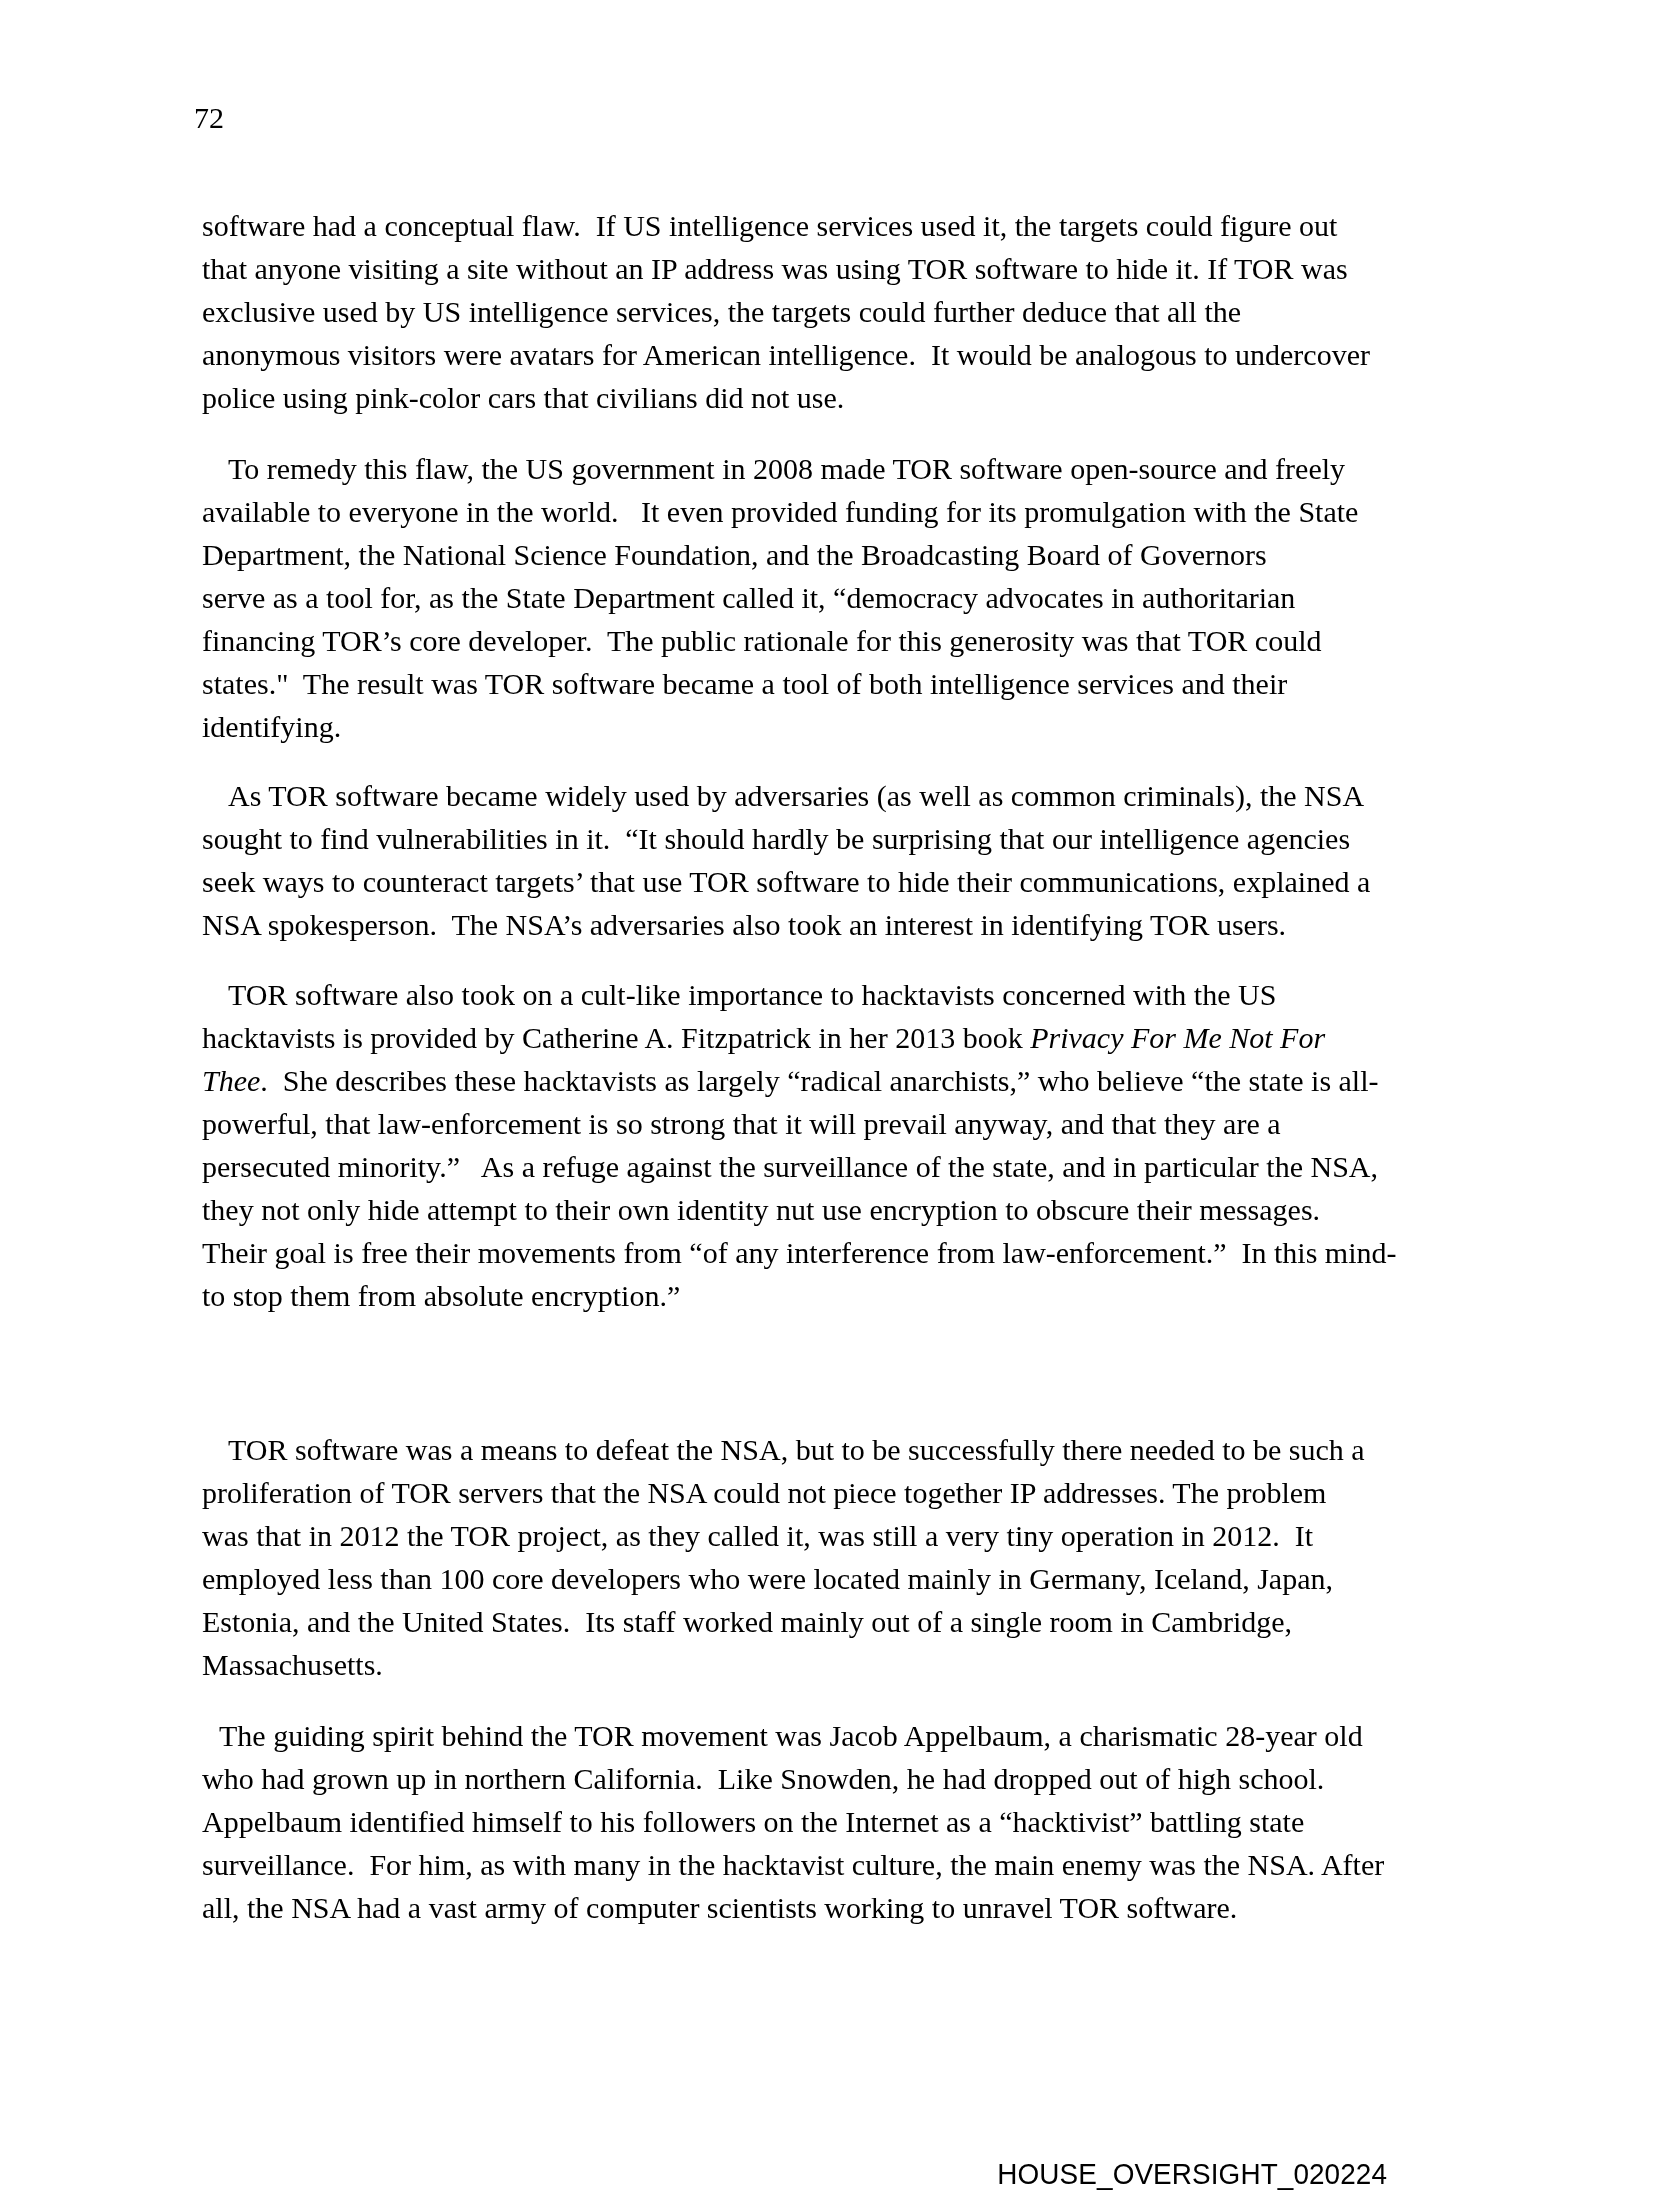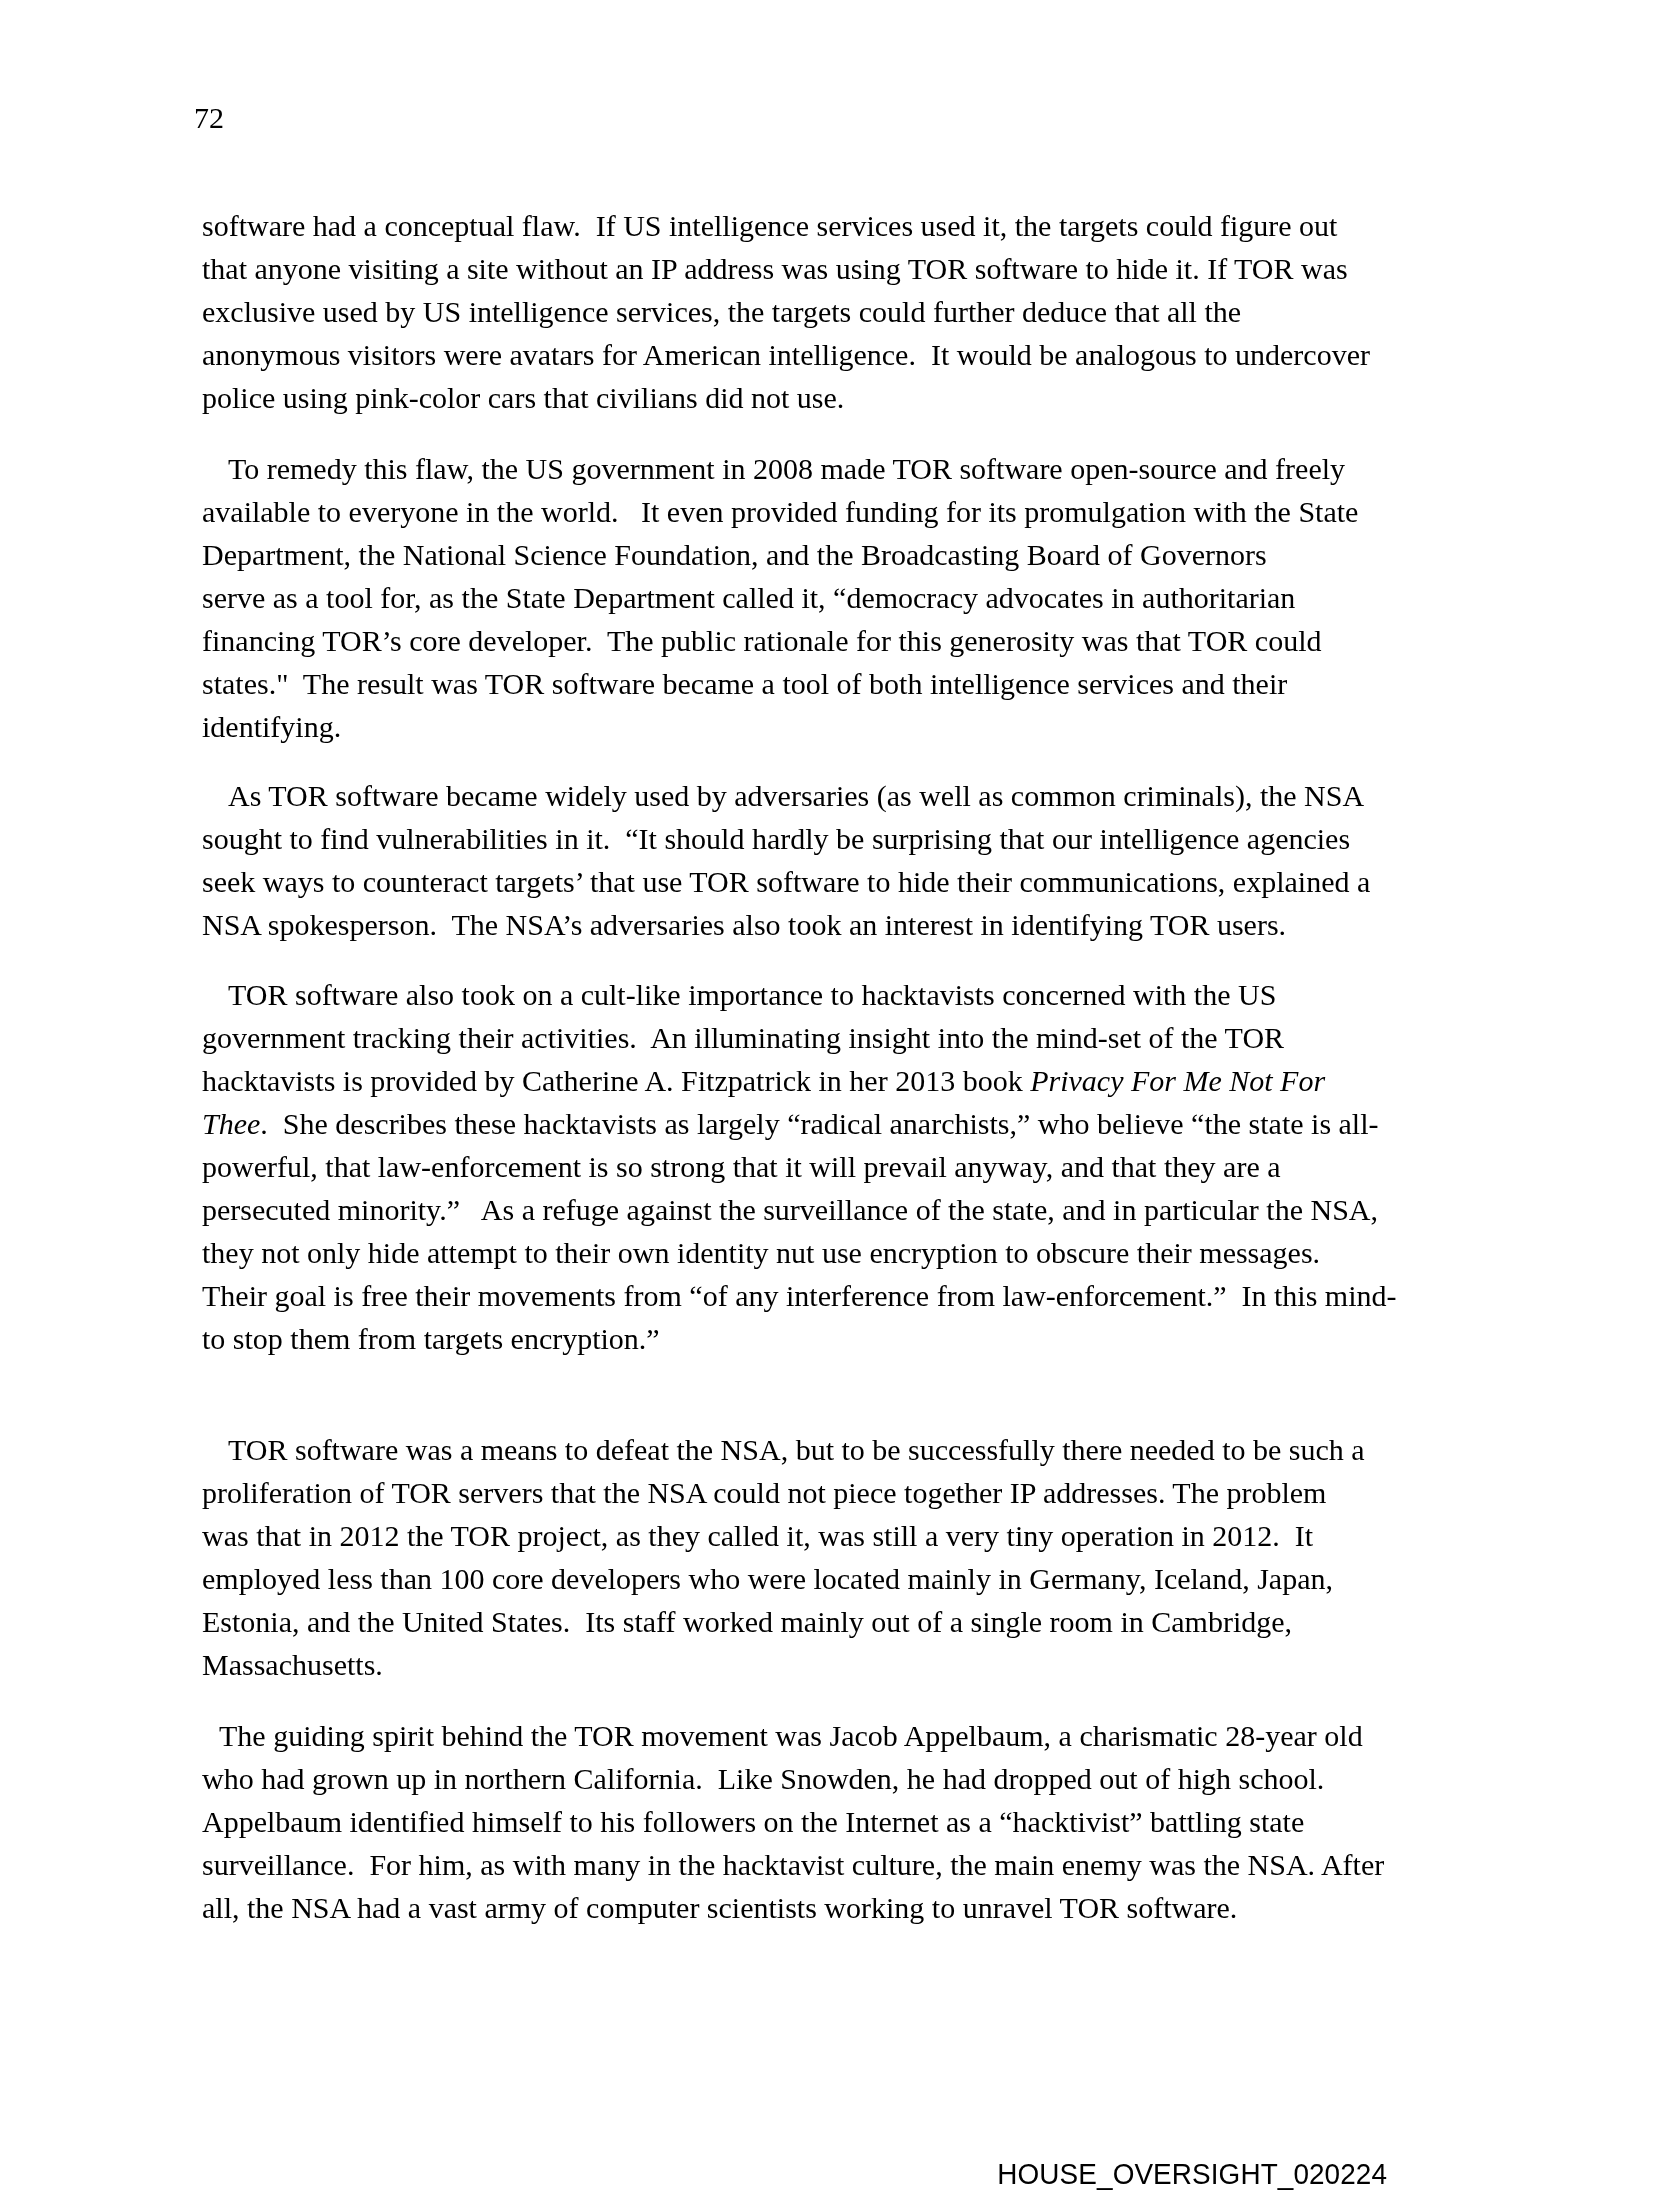--- a/index.html
+++ b/index.html
@@ -99,28 +99,27 @@
 
     <p class="para" id="p3">
       <span class="line indent">As TOR software became widely used by adversaries (as well as common criminals), the NSA</span>
       <span class="line">sought to find vulnerabilities in it.  “It should hardly be surprising that our intelligence agencies</span>
       <span class="line">seek ways to counteract targets’ that use TOR software to hide their communications, explained a</span>
       <span class="line">NSA spokesperson.  The NSA’s adversaries also took an interest in identifying TOR users.</span>
     </p>
 
     <p class="para" id="p4">
       <span class="line indent">TOR software also took on a cult-like importance to hacktavists concerned with the US</span>
-      <span class="line">government tracking their activities.  An illuminating insight into the mind-set of the TOR</span>
       <span class="line"><span>hacktavists is provided by Catherine A. Fitzpatrick in her 2013 book </span><span class="em">Privacy For Me Not For</span></span>
       <span class="line"><span class="em">Thee</span><span>.  She describes these hacktavists as largely “radical anarchists,” who believe “the state is all-</span></span>
       <span class="line">powerful, that law-enforcement is so strong that it will prevail anyway, and that they are a</span>
       <span class="line">persecuted minority.”   As a refuge against the surveillance of the state, and in particular the NSA,</span>
       <span class="line">they not only hide attempt to their own identity nut use encryption to obscure their messages.</span>
       <span class="line">Their goal is free their movements from “of any interference from law-enforcement.”  In this mind-</span>
-      <span class="line">to stop them from targets encryption.”</span>
+      <span class="line">to stop them from absolute encryption.”</span>
     </p>
 
     <p class="para" id="p5">
       <span class="line indent">TOR software was a means to defeat the NSA, but to be successfully there needed to be such a</span>
       <span class="line">proliferation of TOR servers that the NSA could not piece together IP addresses. The problem</span>
       <span class="line">was that in 2012 the TOR project, as they called it, was still a very tiny operation in 2012.  It</span>
       <span class="line">employed less than 100 core developers who were located mainly in Germany, Iceland, Japan,</span>
       <span class="line">Estonia, and the United States.  Its staff worked mainly out of a single room in Cambridge,</span>
       <span class="line">Massachusetts.</span>
     </p>

